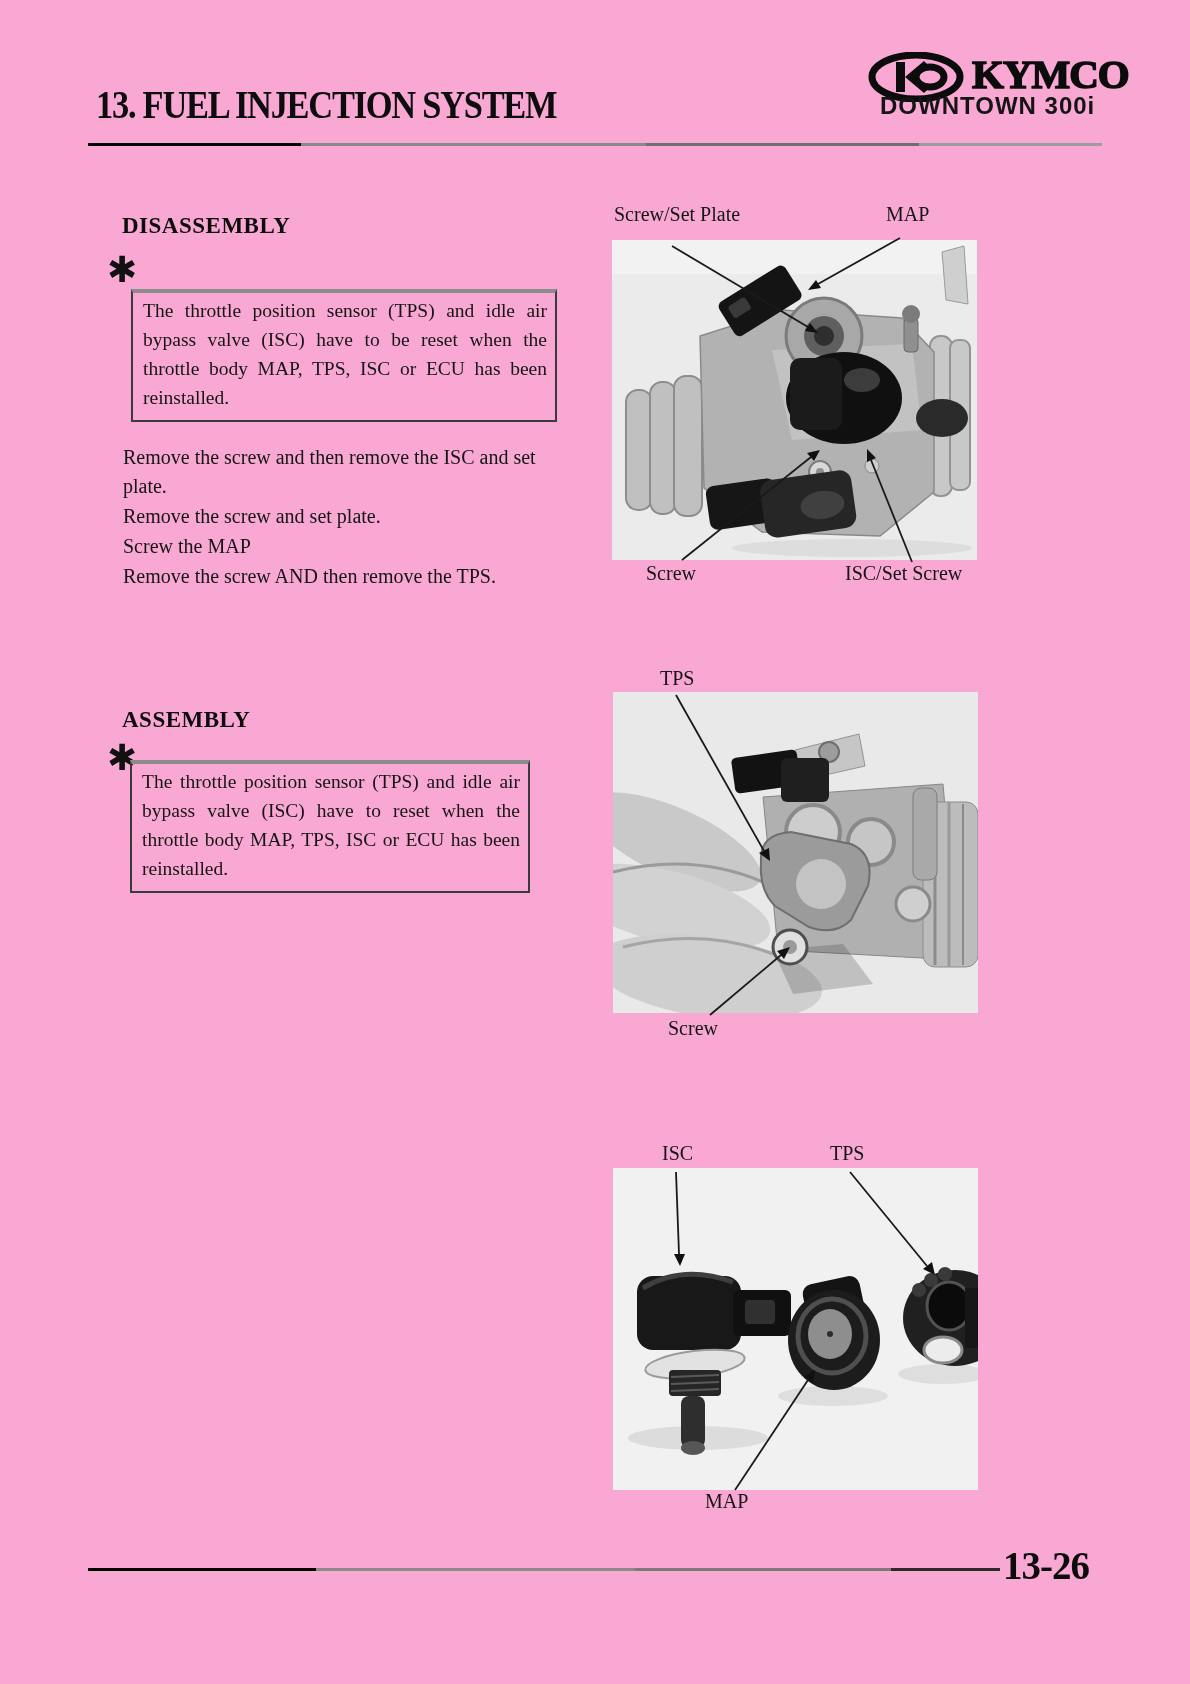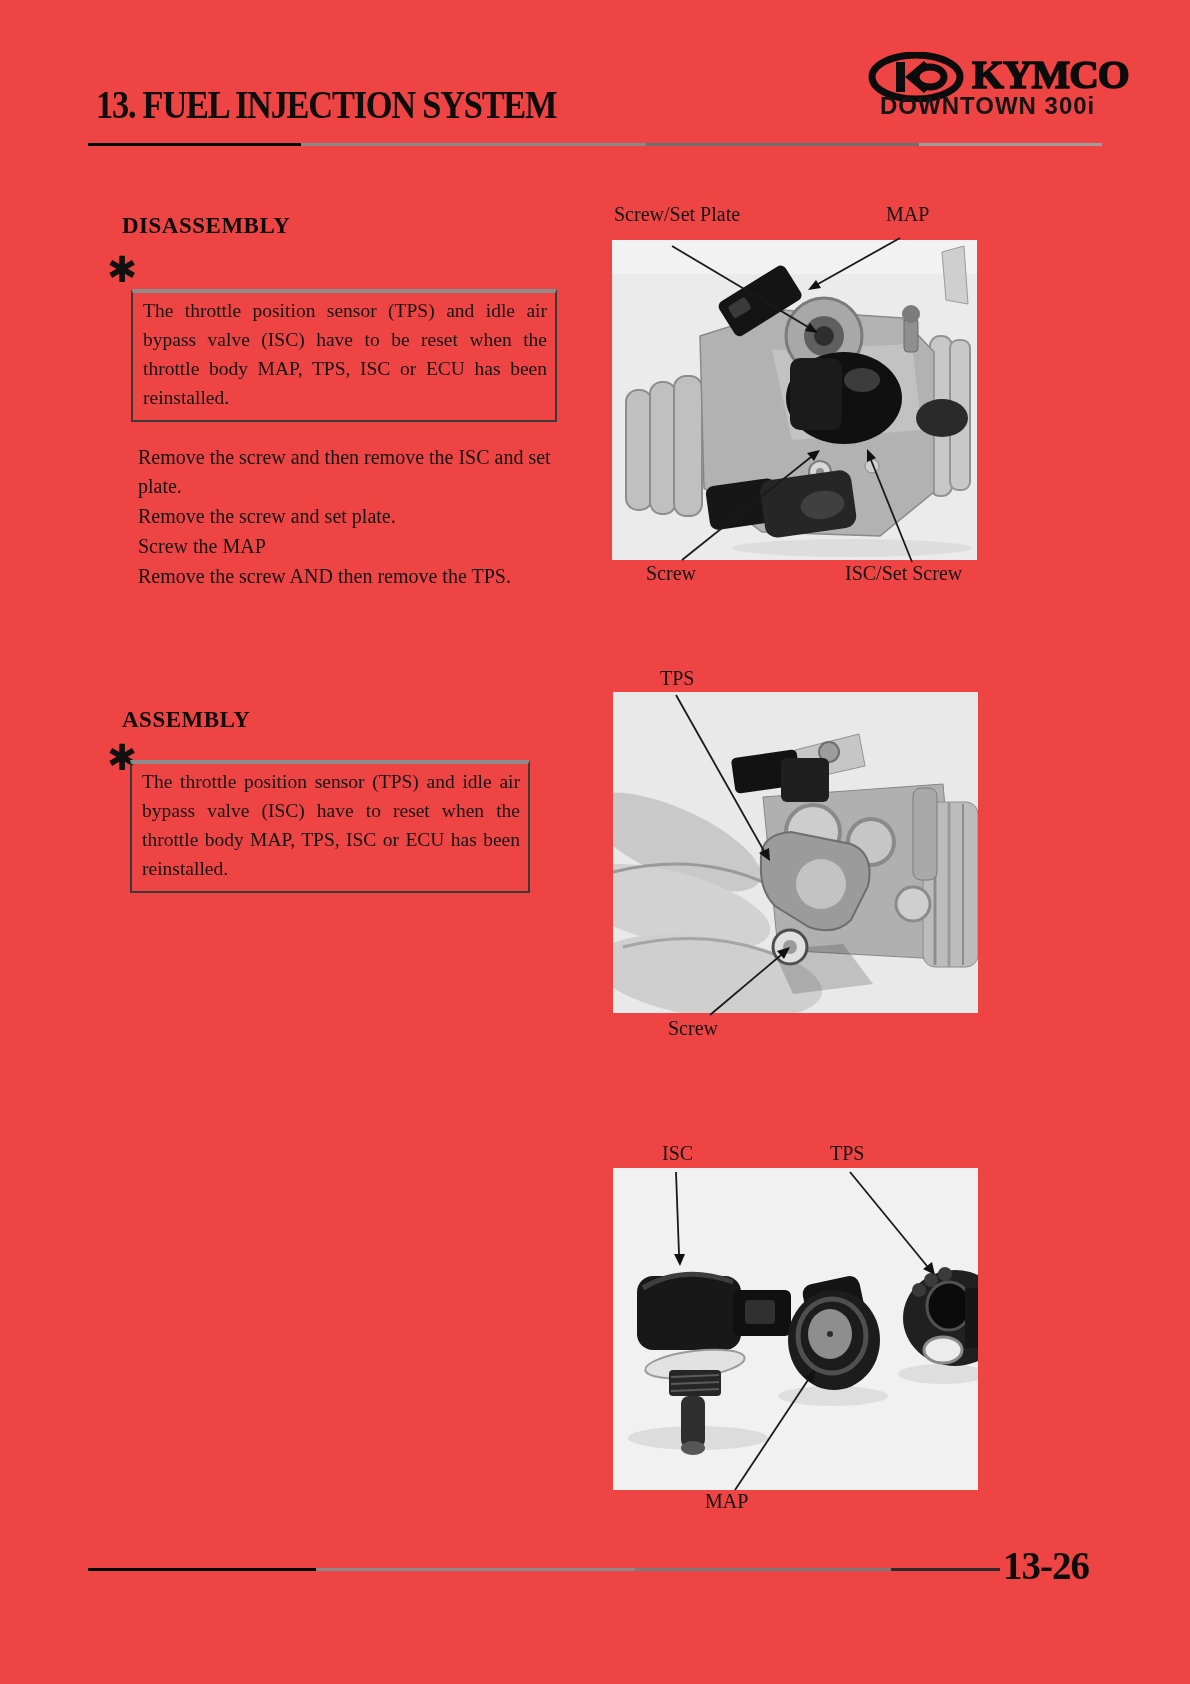--- a/index.html
+++ b/index.html
@@ -1,18 +1,18 @@
 <!DOCTYPE html>
 <html><head>
 <meta charset="utf-8">
 <style>
   html,body { margin:0; padding:0; background:#888; }
   #page {
     position:relative; width:1190px; height:1684px; margin:0 auto;
-    background:#ef4444; font-family:"Liberation Serif", serif; color:#111;
+    background:#f9a8d4; font-family:"Liberation Serif", serif; color:#111;
     overflow:hidden;
   }
   
   .title {
     position:absolute; left:96px; top:80px; font-size:41px; font-weight:bold;
     letter-spacing:-1.5px; white-space:nowrap; transform:scaleX(0.84);
     transform-origin:left center; color:#0d0d0d;
   }
   .brand-emblem { position:absolute; left:868px; top:52px; width:96px; height:50px; }
   .brand-name {
@@ -43,21 +43,21 @@
   #marker-2 { left:107px; top:740px; }
   .note-box {
     position:absolute; border:2px solid #3a3a3a; border-top:4px solid #8c8c8c;
     padding:3px 8px 8px 10px; text-align:justify; font-size:19.5px; line-height:29px;
     color:#151515;
   }
   #note-box-1 { left:131px; top:289px; width:404px; }
   #note-box-2 { left:130px; top:760px; width:378px; }
   
   .steps { position:absolute; font-size:20px; line-height:29px; color:#151515; }
-  .steps p { margin:0 0 1px 16px; }
+  .steps p { margin:0 0 1px 1px; }
   #disassembly-steps { left:122px; top:443px; width:437px; }
   #install-steps { left:122px; top:1183px; width:446px; }
   #install-steps p.gap-after { margin-bottom:35px; }
   
   .figure { position:absolute; }
   #fig1 { left:570px; top:200px; width:412px; height:396px; }
   #fig2 { left:570px; top:665px; width:412px; height:390px; }
   #fig3 { left:570px; top:1140px; width:412px; height:386px; }
   .figlabel { position:absolute; font-size:20px; white-space:nowrap; color:#151515; }
   .photo { position:absolute; display:block; }

